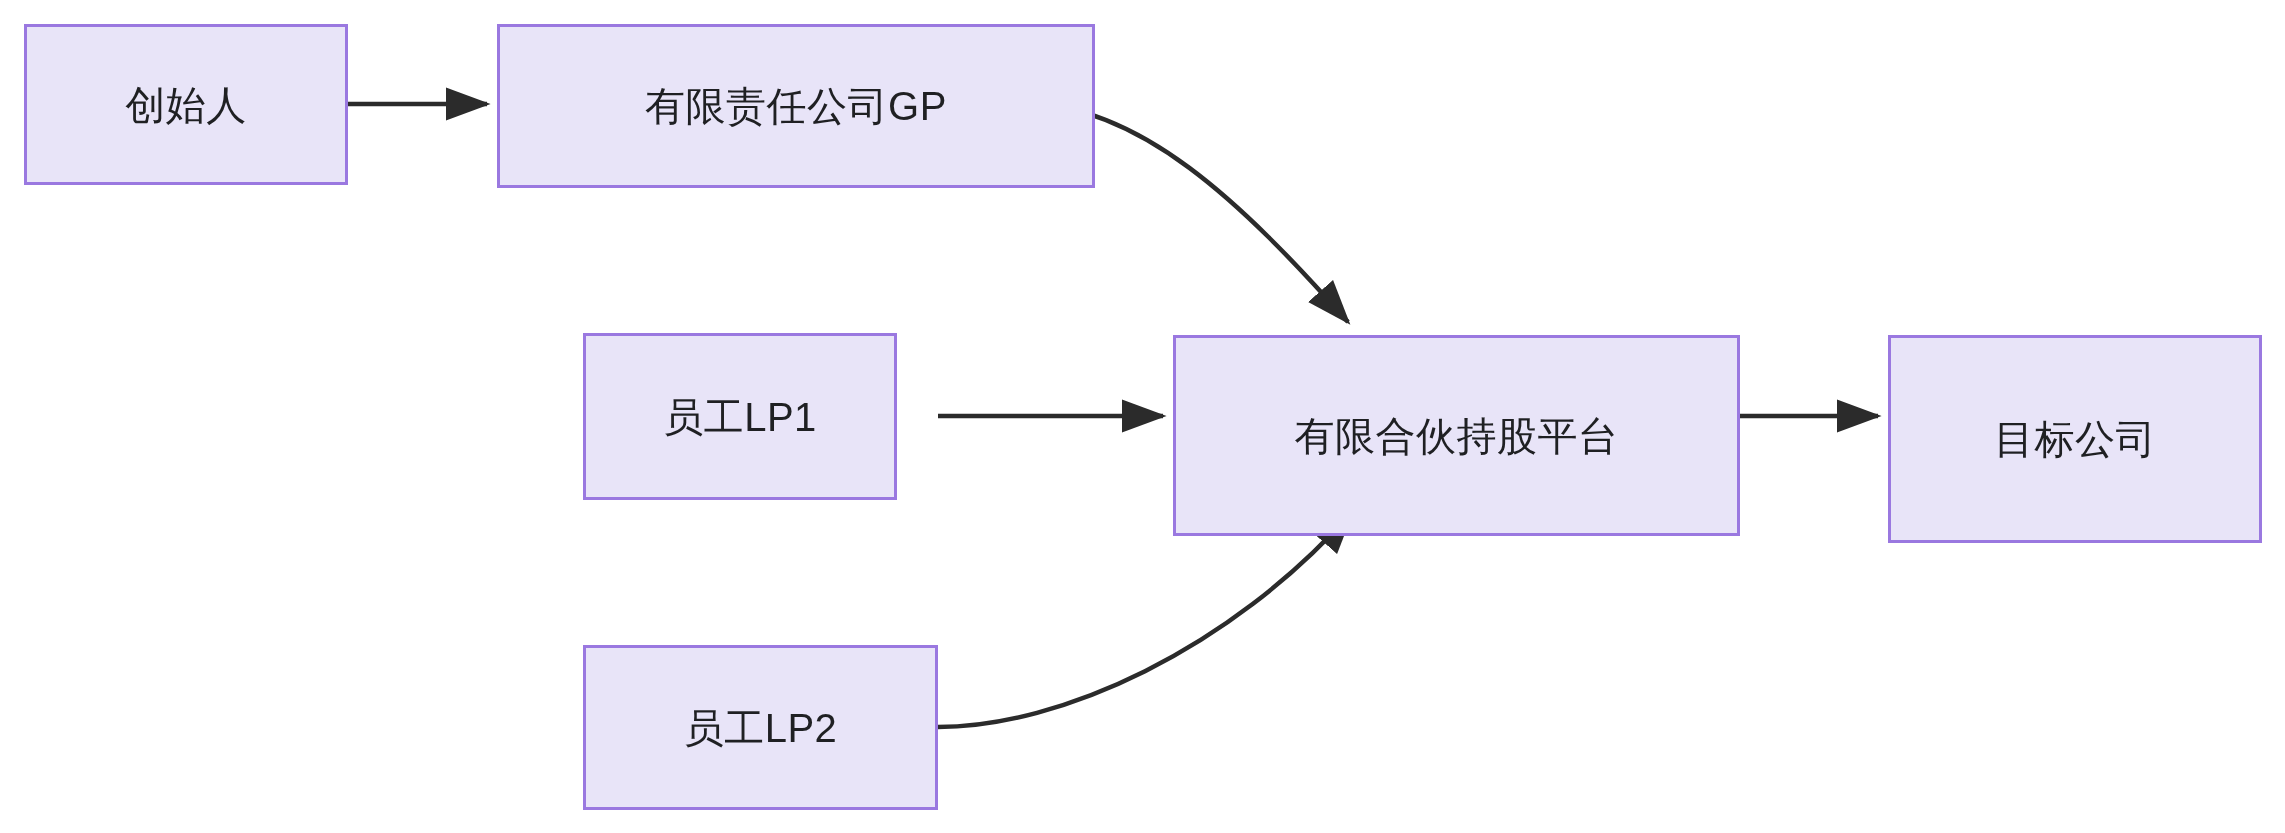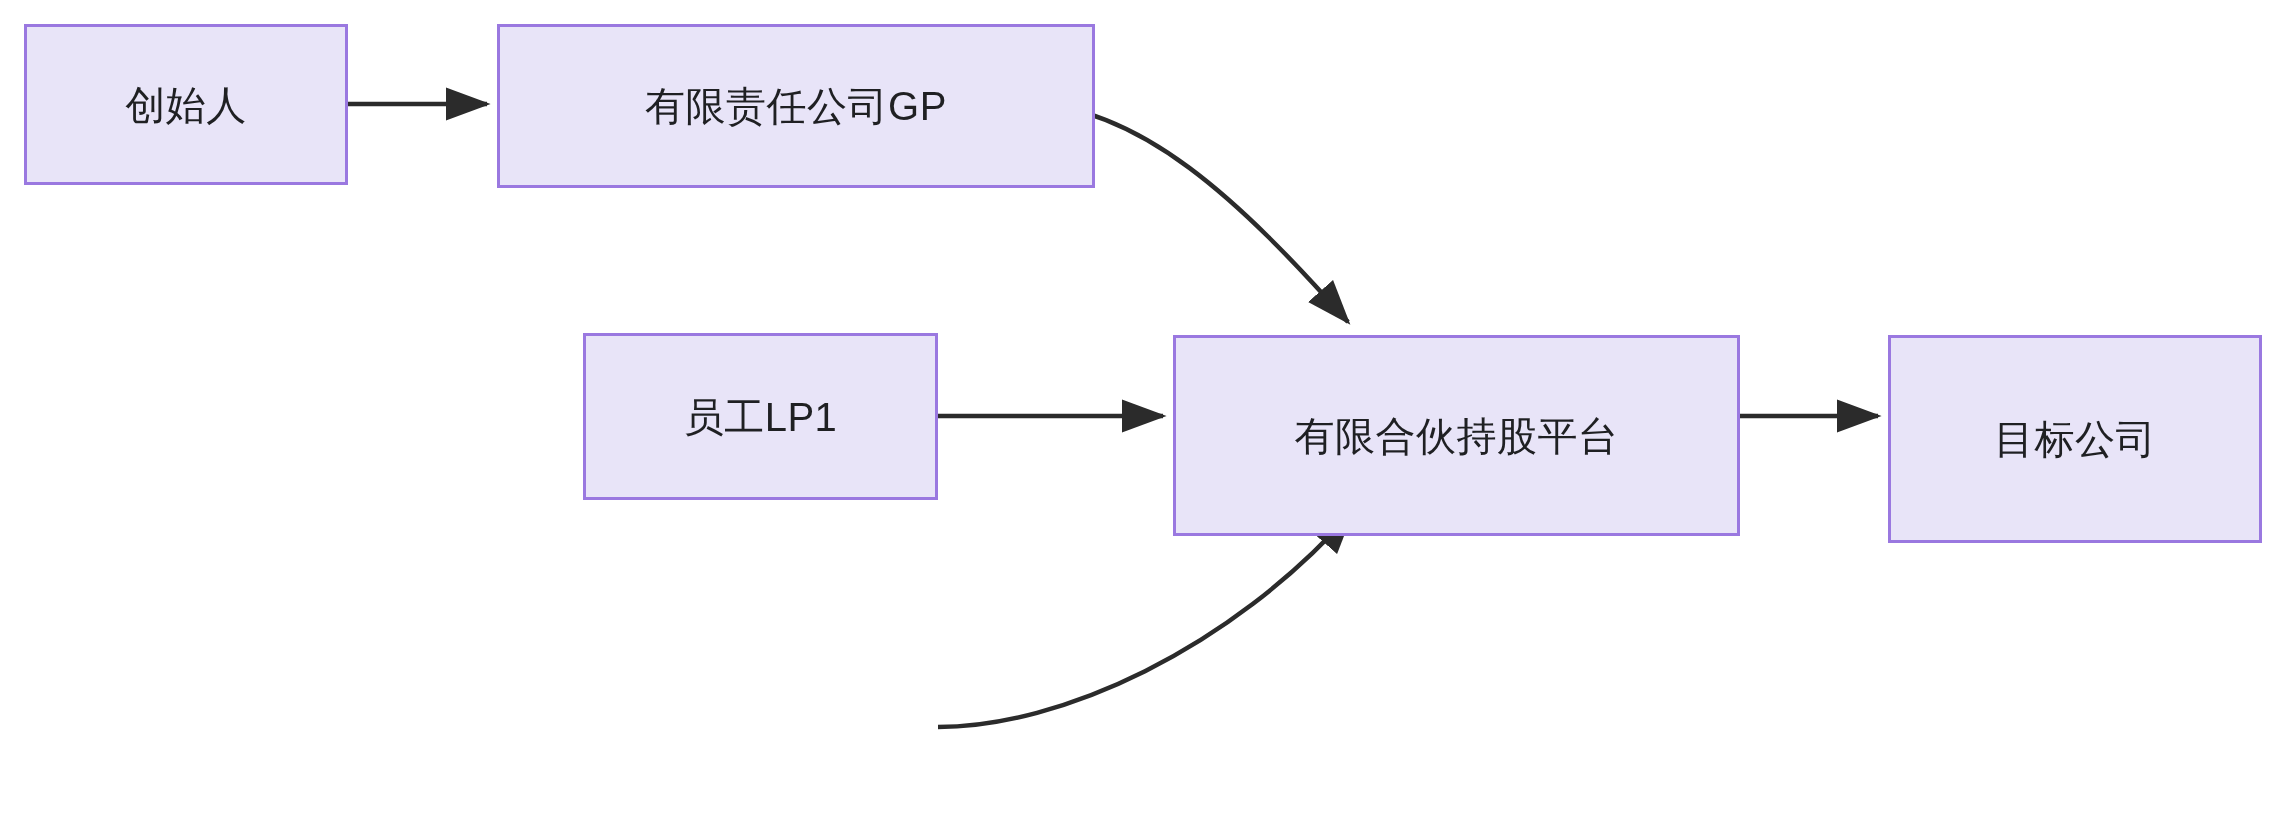--- a/index.html
+++ b/index.html
@@ -39,21 +39,21 @@
     line-height: 1.2;
     color: #1f2023;
     letter-spacing: 0.5px;
     white-space: nowrap;
     font-weight: 400;
   }
 
   
   #node-founder     { left: 24px;   top: 24px;  width: 324px; height: 161px; }
   #node-gp          { left: 497px;  top: 24px;  width: 598px; height: 164px; }
-  #node-lp1         { left: 583px;  top: 333px; width: 355px; height: 167px; }
+  #node-lp1         { left: 583px;  top: 333px; width: 314px; height: 167px; }
   #node-platform    { left: 1173px; top: 335px; width: 567px; height: 201px; }
   #node-lp2         { left: 583px;  top: 645px; width: 355px; height: 165px; }
   #node-target      { left: 1888px; top: 335px; width: 374px; height: 208px; }
 </style>
 </head>
 <body>
 
 <div id="canvas">
 
   <svg id="edge-layer" viewBox="0 0 2285 833" xmlns="http://www.w3.org/2000/svg">
@@ -93,18 +93,21 @@
   </div>
 
   <div class="node" id="node-lp1">
     <span class="node-label">员工LP1</span>
   </div>
 
   <div class="node" id="node-platform">
     <span class="node-label">有限合伙持股平台</span>
   </div>
 
+  <div class="node" id="node-lp2">
+    <span class="node-label">员工LP2</span>
+  </div>
 
   <div class="node" id="node-target">
     <span class="node-label">目标公司</span>
   </div>
 
 </div>
 
 </body></html>

